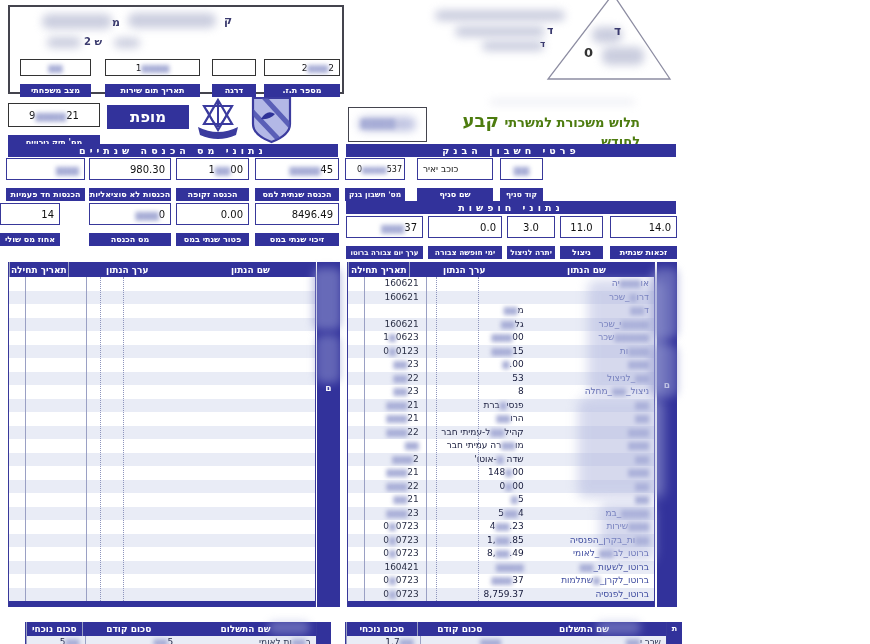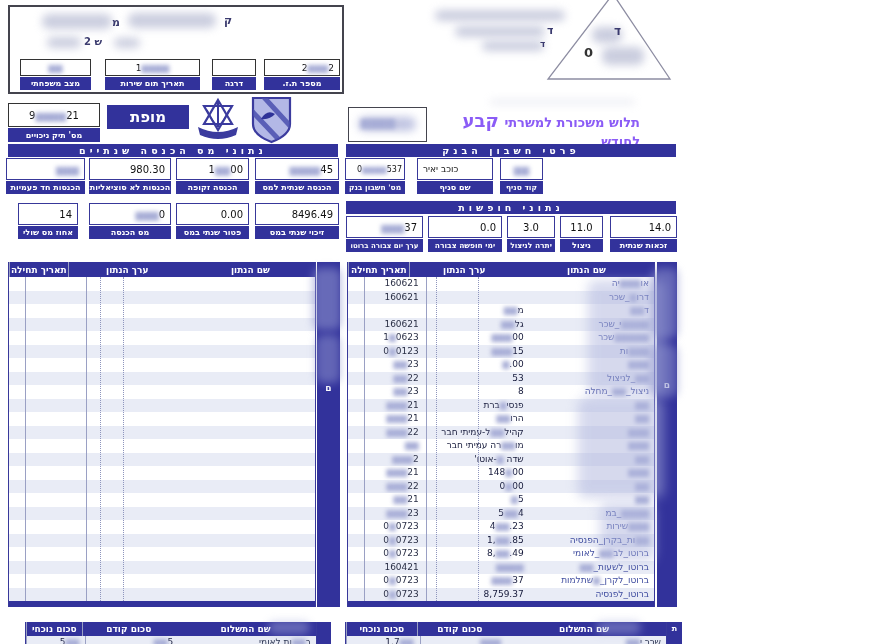--- a/index.html
+++ b/index.html
@@ -7,21 +7,21 @@
         direction:rtl;font-family:"DejaVu Sans",sans-serif;color:#222;}
   .abs{position:absolute;}
   .sm{position:absolute;border-radius:7px;filter:blur(4px);background:#b9bdd4;opacity:.75;}
   .smb{background:#aeb4dd;opacity:.5;filter:blur(6px);}
   .b{color:#a7add6;filter:blur(2.3px);}
   .mark{position:absolute;color:#3a3a6e;font-weight:bold;}
   
   .fbox{position:absolute;}
   .fbox .val{background:#fff;border:1.5px solid #38389a;height:20px;display:flex;
              align-items:center;justify-content:flex-end;padding:0 5px;font-size:10px;color:#111;}
-  .fbox .lbl{margin-top:1px;background:#32329b;color:#fff;height:13px;display:flex;
+  .fbox .lbl{margin-top:8px;background:#32329b;color:#fff;height:13px;display:flex;
              align-items:center;justify-content:center;font-size:8px;font-weight:bold;white-space:nowrap;overflow:hidden;}
   .secbar{position:absolute;background:#32329b;color:#fff;display:flex;align-items:center;
           justify-content:center;font-weight:bold;font-size:9.5px;letter-spacing:4px;}
   
   .dtable{position:absolute;border-left:1.5px solid #38389a;border-right:1.5px solid #38389a;}
   .thead{display:flex;direction:rtl;background:#32329b;color:#fff;font-size:9px;font-weight:bold;height:15px;}
   .thead .cell{display:flex;align-items:center;justify-content:center;}
   .tbody{background:#fff;}
   .trow{display:flex;direction:rtl;height:13.5px;line-height:13.5px;font-size:9px;}
   .trow:nth-child(even){background:#e9ecf6;}
@@ -174,33 +174,33 @@
       </div>
     <div class="lbl">פטור שנתי במס</div>
   </div>
   <div class="fbox" style="left:89px;top:203px;width:82px;">
     <div class="val" dir="ltr">
         <span class="b">▆▆▆</span>
         <span>0</span>
       </div>
     <div class="lbl">מס הכנסה</div>
   </div>
-  <div class="fbox" style="left:18px;top:203px;width:60px;">
+  <div class="fbox" style="left:0;top:203px;width:60px;">
     <div class="val" dir="ltr">
         <span>14</span>
       </div>
     <div class="lbl">אחוז מס שולי</div>
   </div>
 
   <div class="sm" style="left:490px;top:100px;width:145px;height:4px;opacity:.35;"></div>
   <div class="abs" style="left:348px;top:107px;width:77px;height:33px;border:1.5px solid #44444e;">
     <div class="sm" style="left:9px;top:9px;width:58px;height:14px;background:#aab0d8;"></div>
     <span class="abs" style="left:12px;top:8px;font-size:11px;"><span class="b">▆▆▆▆</span></span>
   </div>
-  <div class="abs" style="left:428px;top:110px;width:212px;height:30px;text-align:right;color:#8b5cf6;font-weight:bold;">
+  <div class="abs" style="left:428px;top:110px;width:212px;height:30px;text-align:right;color:#4d7c0f;font-weight:bold;">
     <span style="font-size:13px;">תלוש משכורת למשרתי</span>
     <span style="font-size:18px;">קבע</span>
     <span style="font-size:13px;">לחודש</span>
   </div>
 
   <div class="secbar" style="left:346px;top:144px;width:330px;height:13px;">
     <span>פרטי חשבון הבנק</span>
   </div>
   <div class="fbox" style="left:500px;top:158px;width:43px;">
     <div class="val" dir="ltr" style="justify-content:center;">

